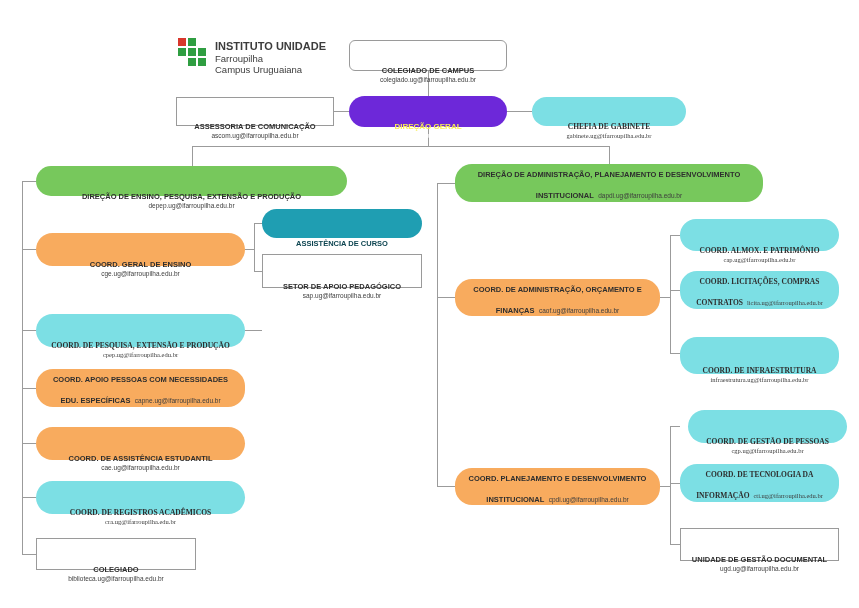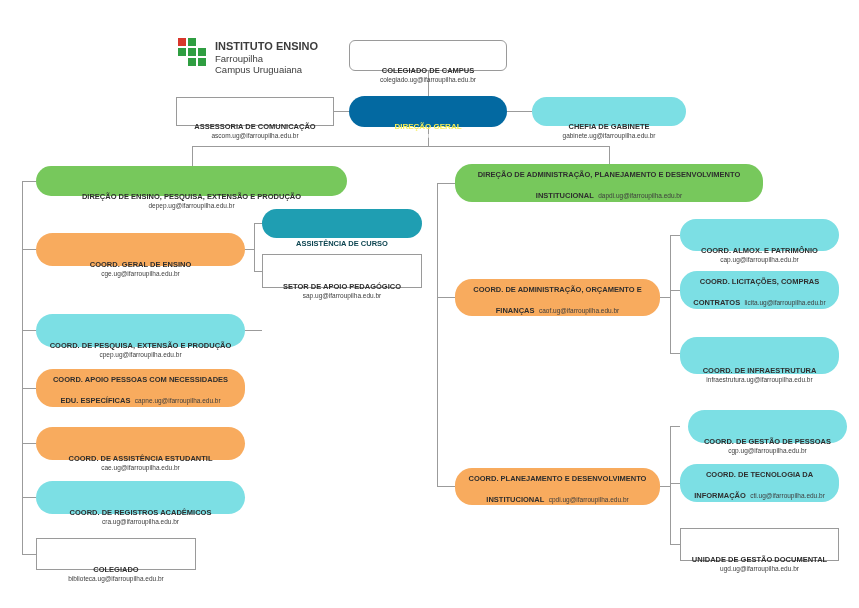--- a/index.html
+++ b/index.html
@@ -10,24 +10,24 @@
   .line { position:absolute; background:#9b9b9b; }
   .h { height:1px; }
   .v { width:1px; }
 
   
   .node { position:absolute; display:flex; align-items:center; justify-content:center;
           text-align:center; line-height:1.3; padding:2px 7px; }
   .pill { border-radius:17px; }
   .white { background:#ffffff; border:1px solid #9a9a9a; border-radius:0; }
   .rounded { border-radius:6px; }
-  .green-dark { background:#0369a1;align-items:center; }
+  .green-dark { background:#6d28d9;align-items:center; }
   .green { background:#77c85c; }
   .orange { background:#f8ab5e; }
-  .cyan { background:#7cdfe4; }
+  .cyan { background:#7cdfe4;font-family:Liberation Serif, serif; }
   .teal { background:#1f9eb2; }
   .content { width:100%; }
   .t { display:block; font-weight:700; font-size:7.5px; color:#2e2e2e;margin-top:40px; }
   .e { display:block; font-size:6.5px; color:#3d3d3d; }
   .inline .t, .inline .e { display:inline; }
   .green-dark .t { color:#f9ef55; font-size:8px; }
   .green-dark .e { color:#ffffff; }
   .teal .t { color:#0c4450; }
 
   
@@ -45,21 +45,21 @@
     <svg width="30" height="30" viewBox="0 0 30 30">
       <rect x="0" y="0" width="8" height="8" fill="#d9372c"></rect>
       <rect x="10" y="0" width="8" height="8" fill="#2f9e41"></rect>
       <rect x="0" y="10" width="8" height="8" fill="#2f9e41"></rect>
       <rect x="10" y="10" width="8" height="8" fill="#2f9e41"></rect>
       <rect x="20" y="10" width="8" height="8" fill="#2f9e41"></rect>
       <rect x="10" y="20" width="8" height="8" fill="#2f9e41"></rect>
       <rect x="20" y="20" width="8" height="8" fill="#2f9e41"></rect>
     </svg>
     <div class="logo-text">
-      <div class="logo-title">INSTITUTO ENSINO</div>
+      <div class="logo-title">INSTITUTO UNIDADE</div>
       <div class="logo-sub">Farroupilha</div>
       <div class="logo-sub">Campus Uruguaiana</div>
     </div>
   </div>
 
   <div>
     <div class="line v" style="left:428px;top:71px;height:25px"></div>
     <div class="line h" style="left:334px;top:111px;width:15px"></div>
     <div class="line h" style="left:507px;top:111px;width:25px"></div>
     <div class="line v" style="left:428px;top:127px;height:19px"></div>

